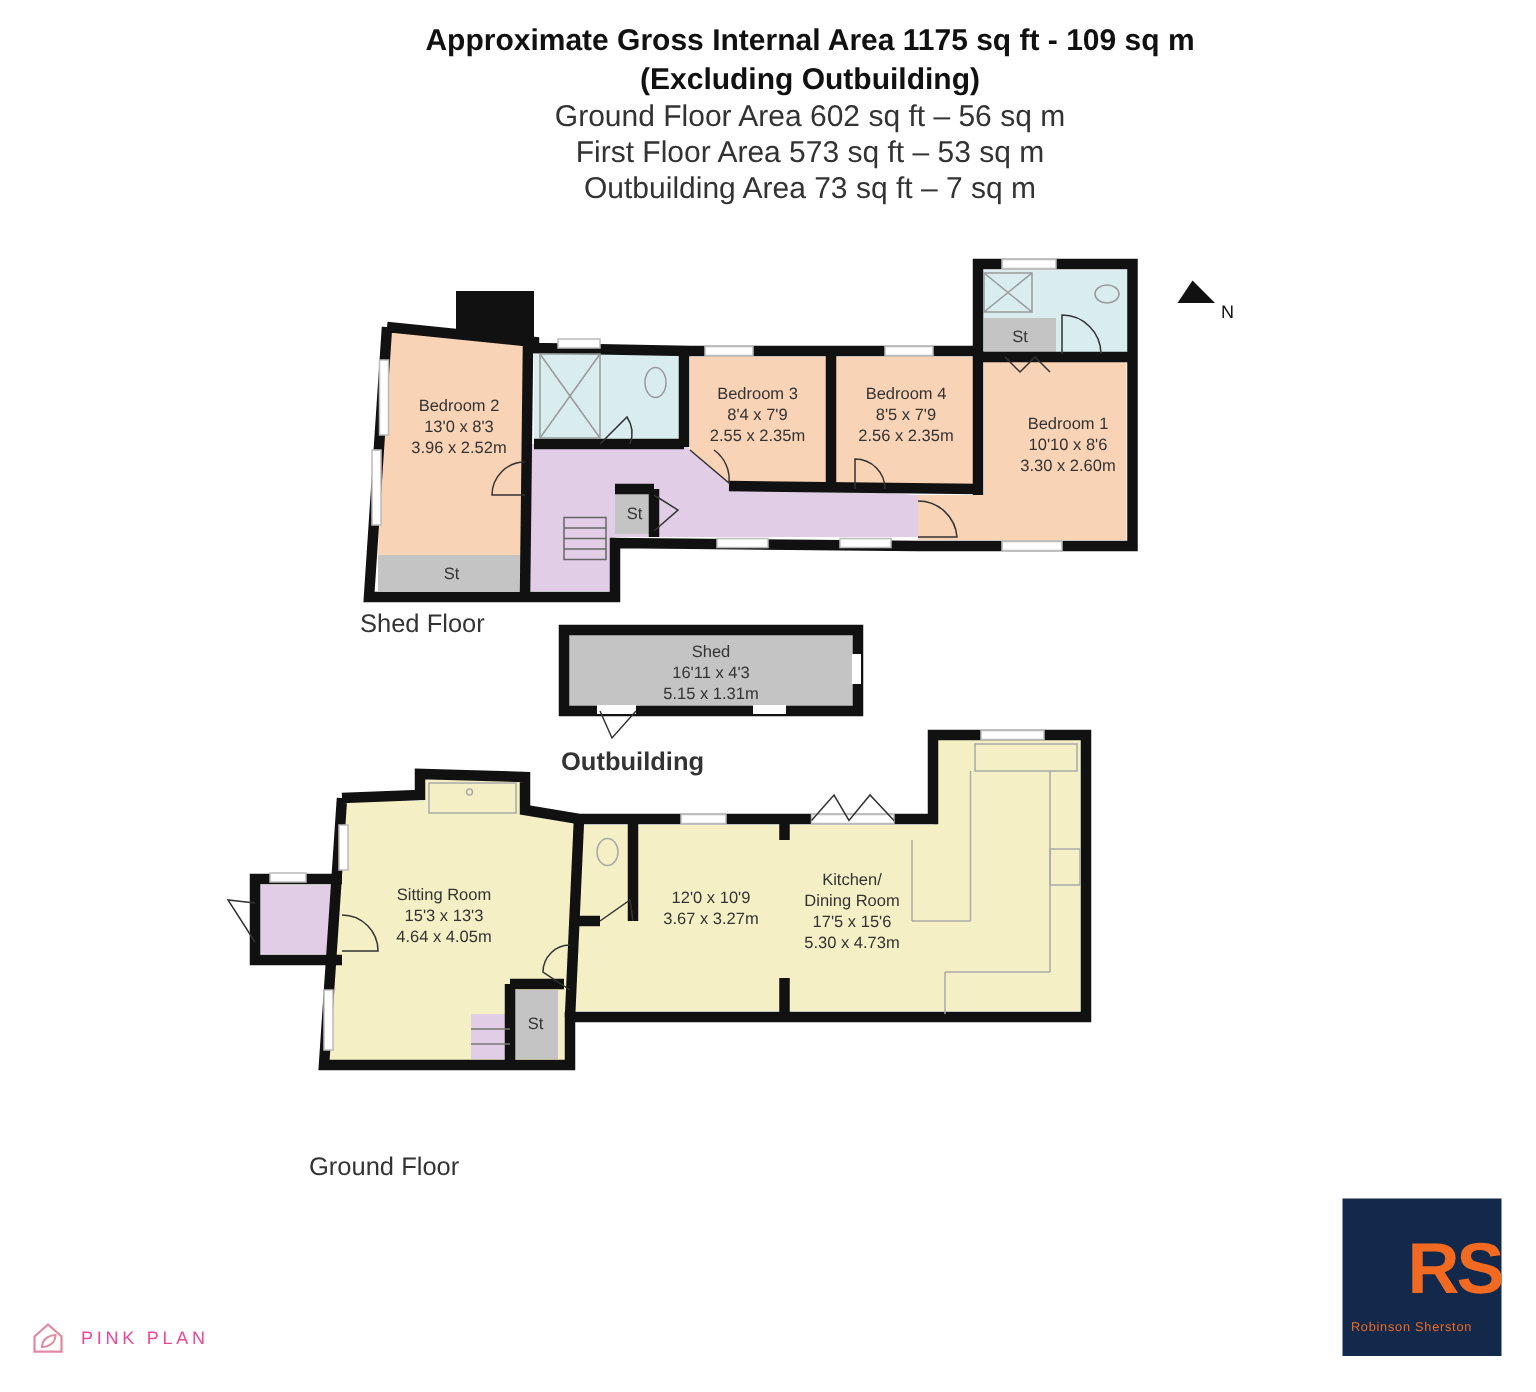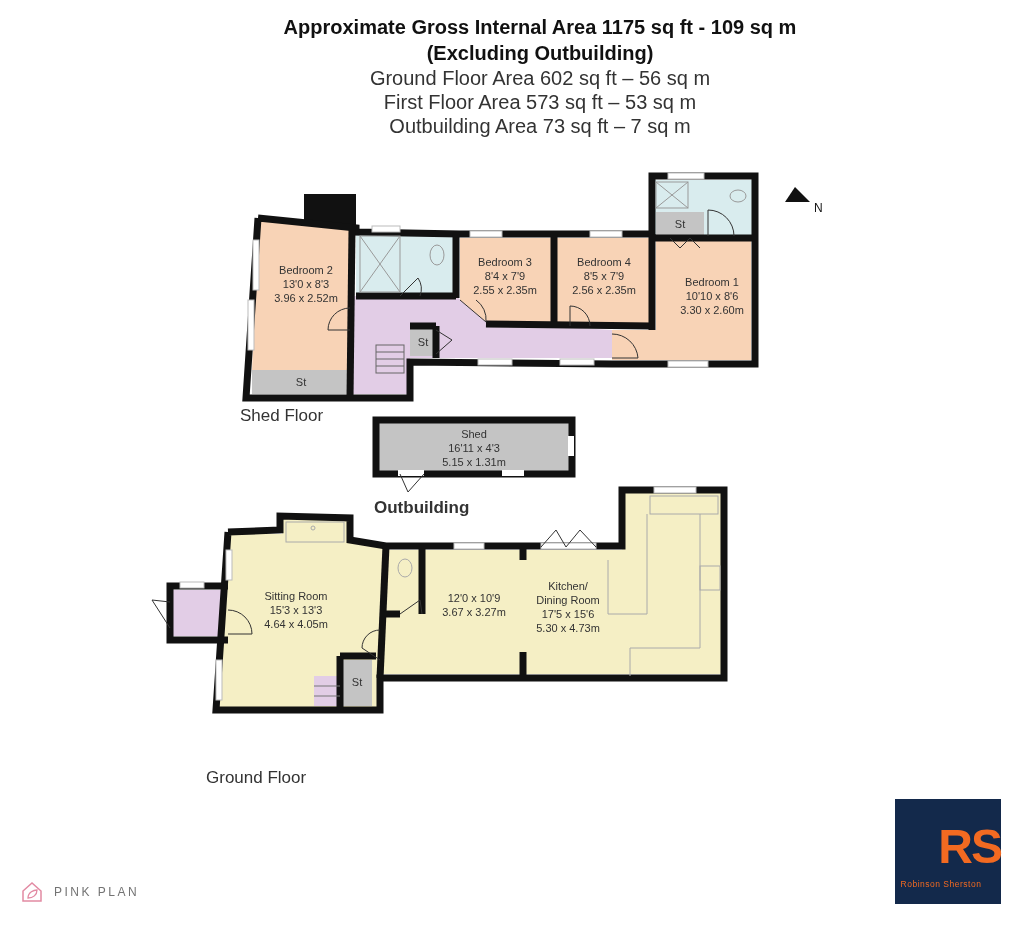--- a/index.html
+++ b/index.html
@@ -6,21 +6,21 @@
   body{width:1024px;height:928px;position:relative;overflow:hidden;font-family:"Liberation Sans",sans-serif;color:#222;}
   .header{position:absolute;left:0;top:14px;width:1080px;text-align:center;}
   .h-bold{font-weight:bold;font-size:20px;line-height:26px;color:#111;}
   .h-reg{font-size:20px;line-height:24px;color:#333;}
   svg{position:absolute;left:0;top:0;}
   .floor-label{position:absolute;font-size:17px;color:#333;}
   .logo-rs{position:absolute;left:895px;top:799px;width:106px;height:105px;background:#13294b;}
   .logo-rs .mark{position:absolute;left:0;top:10px;width:106px;text-align:right;font-weight:bold;font-size:48px;color:#f26a21;letter-spacing:-2px;margin-top:10px;}
   .logo-rs .name{position:absolute;left:0;top:80px;width:92px;text-align:center;font-size:8.5px;color:#f26a21;letter-spacing:0.5px;}
   .pinkplan{position:absolute;left:20px;top:880px;height:24px;display:flex;align-items:center;}
-  .pinkplan .txt{font-size:12px;letter-spacing:2.5px;color:#737373;margin-left:10px;}
+  .pinkplan .txt{font-size:12px;letter-spacing:2.5px;color:#ec4899;margin-left:10px;}
 </style>
 </head>
 <body>
 
 <div class="header">
   <div class="h-bold">Approximate Gross Internal Area 1175 sq ft - 109 sq m</div>
   <div class="h-bold">(Excluding  Outbuilding)</div>
   <div class="h-reg">Ground Floor Area 602 sq ft – 56 sq m</div>
   <div class="h-reg">First Floor Area 573 sq ft – 53 sq m</div>
   <div class="h-reg">Outbuilding Area 73 sq ft – 7 sq m</div>

